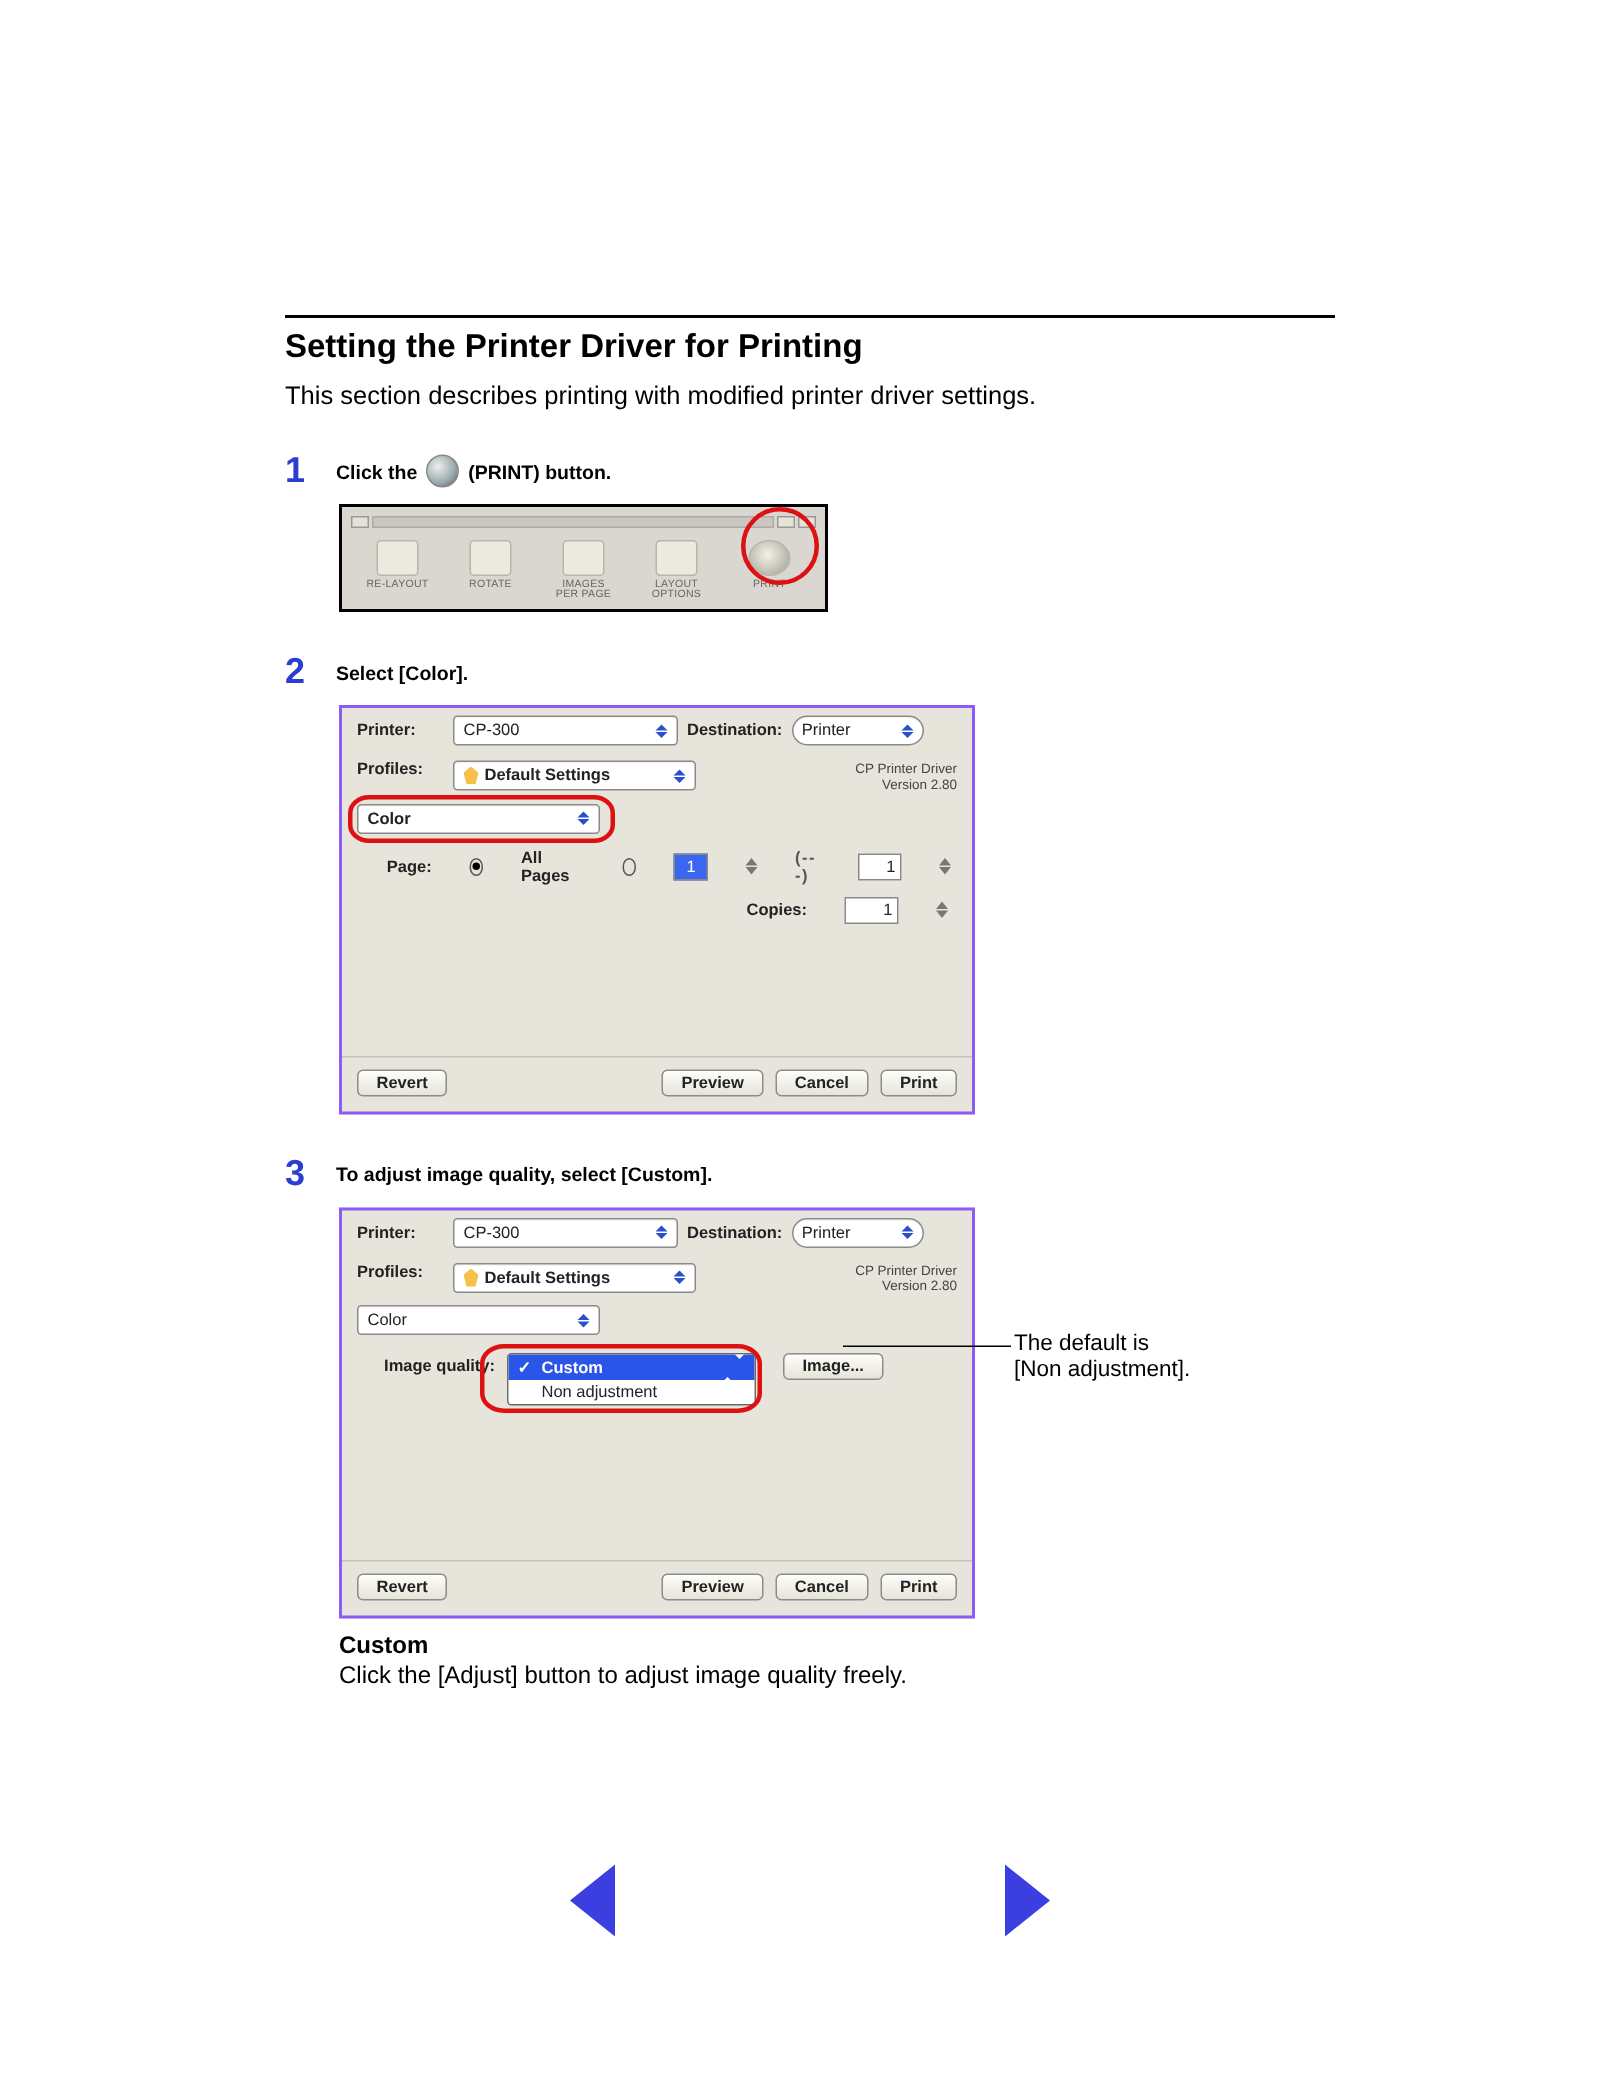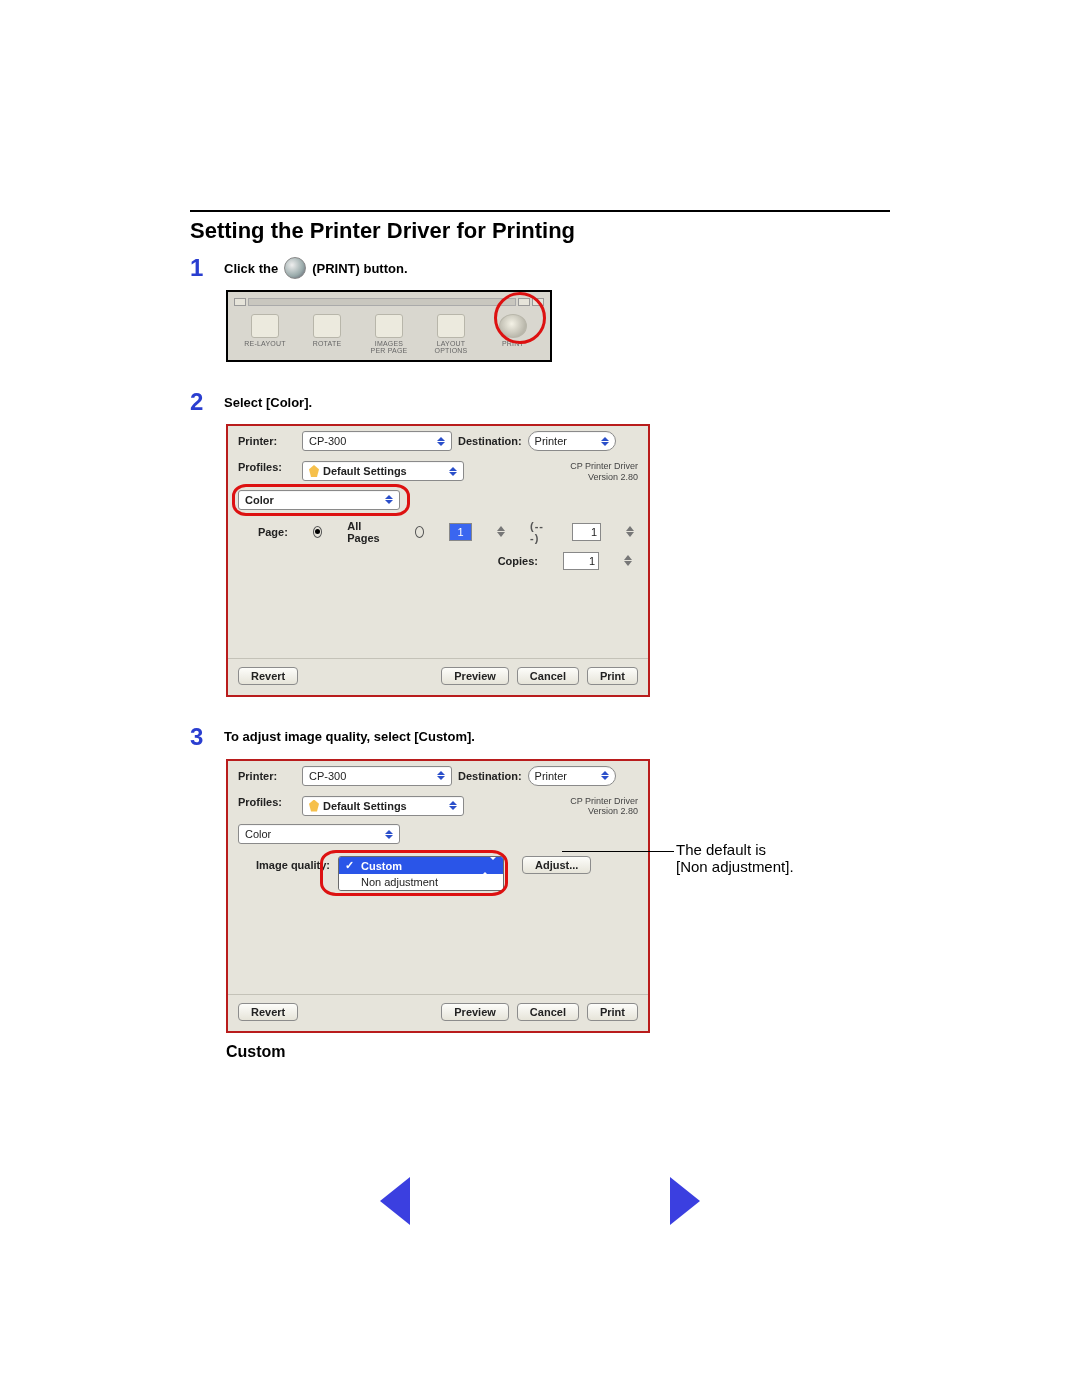--- a/index.html
+++ b/index.html
@@ -114,21 +114,21 @@
     border-radius: 50%;
   }
 
   
   .dialog-wrap {
     margin-left: 36px;
     position: relative;
   }
   .dialog {
     width: 420px;
-    border: 2px solid #b91c1c;
+    border: 2px solid #8b5cf6;
     background: #e6e4db;
     font-family: "Lucida Grande", Arial, sans-serif;
     font-size: 11px;
     color: #222;
   }
   .dlg-row {
     display: flex;
     align-items: center;
     padding: 5px 10px;
     gap: 6px;
@@ -289,20 +289,21 @@
   }
   .nav-prev { left: 190px; border-right:30px solid #3b3fe0; }
   .nav-next { right: 190px; border-left:30px solid #3b3fe0; }
 </style>
 </head>
 <body>
 
 <div class="page">
   <div class="rule"></div>
   <h2 class="heading">Setting the Printer Driver for Printing</h2>
+  <p class="intro">This section describes printing with modified printer driver settings.</p>
 
   <div class="step">
     <div class="step-row">
       <div class="step-num">1</div>
       <div class="step-text">
         <span>Click the</span>
         <span class="print-globe"></span>
         <span>(PRINT) button.</span>
       </div>
     </div>
@@ -486,40 +487,41 @@
                 <span class="check">✓</span>
                 <span>Custom</span>
                 <span style="flex:1"></span>
                 <span class="arrows" style="filter:brightness(2)"><span class="tri-up" style="border-bottom-color:#fff"></span><span class="tri-dn" style="border-top-color:#fff"></span></span>
               </div>
               <div class="opt">
                 <span style="width:10px"></span>
                 <span>Non adjustment</span>
               </div>
             </div>
-            <button class="mac-btn adjust-btn">Adjust...</button>
+            <button class="mac-btn adjust-btn">Image...</button>
           </div>
           <div class="iq-oval" style="left:92px; top:6px; width:182px; height:40px;"></div>
         </div>
         <div class="footer-row">
           <button class="mac-btn">Revert</button>
           <div class="spacer"></div>
           <button class="mac-btn">Preview</button>
           <button class="mac-btn">Cancel</button>
           <button class="mac-btn">Print</button>
         </div>
       </div>
       <div class="callout-line"></div>
       <div class="callout">
         <div>The default is</div>
         <div>[Non adjustment].</div>
       </div>
     </div>
     <div class="sub-block">
       <div class="sub-heading">Custom</div>
+      <div class="sub-text">Click the [Adjust] button to adjust image quality freely.</div>
     </div>
   </div>
 
   <div class="nav-footer">
     <div class="nav-arrow nav-prev"></div>
     <div class="nav-arrow nav-next"></div>
   </div>
 </div>
 
 </body></html>

